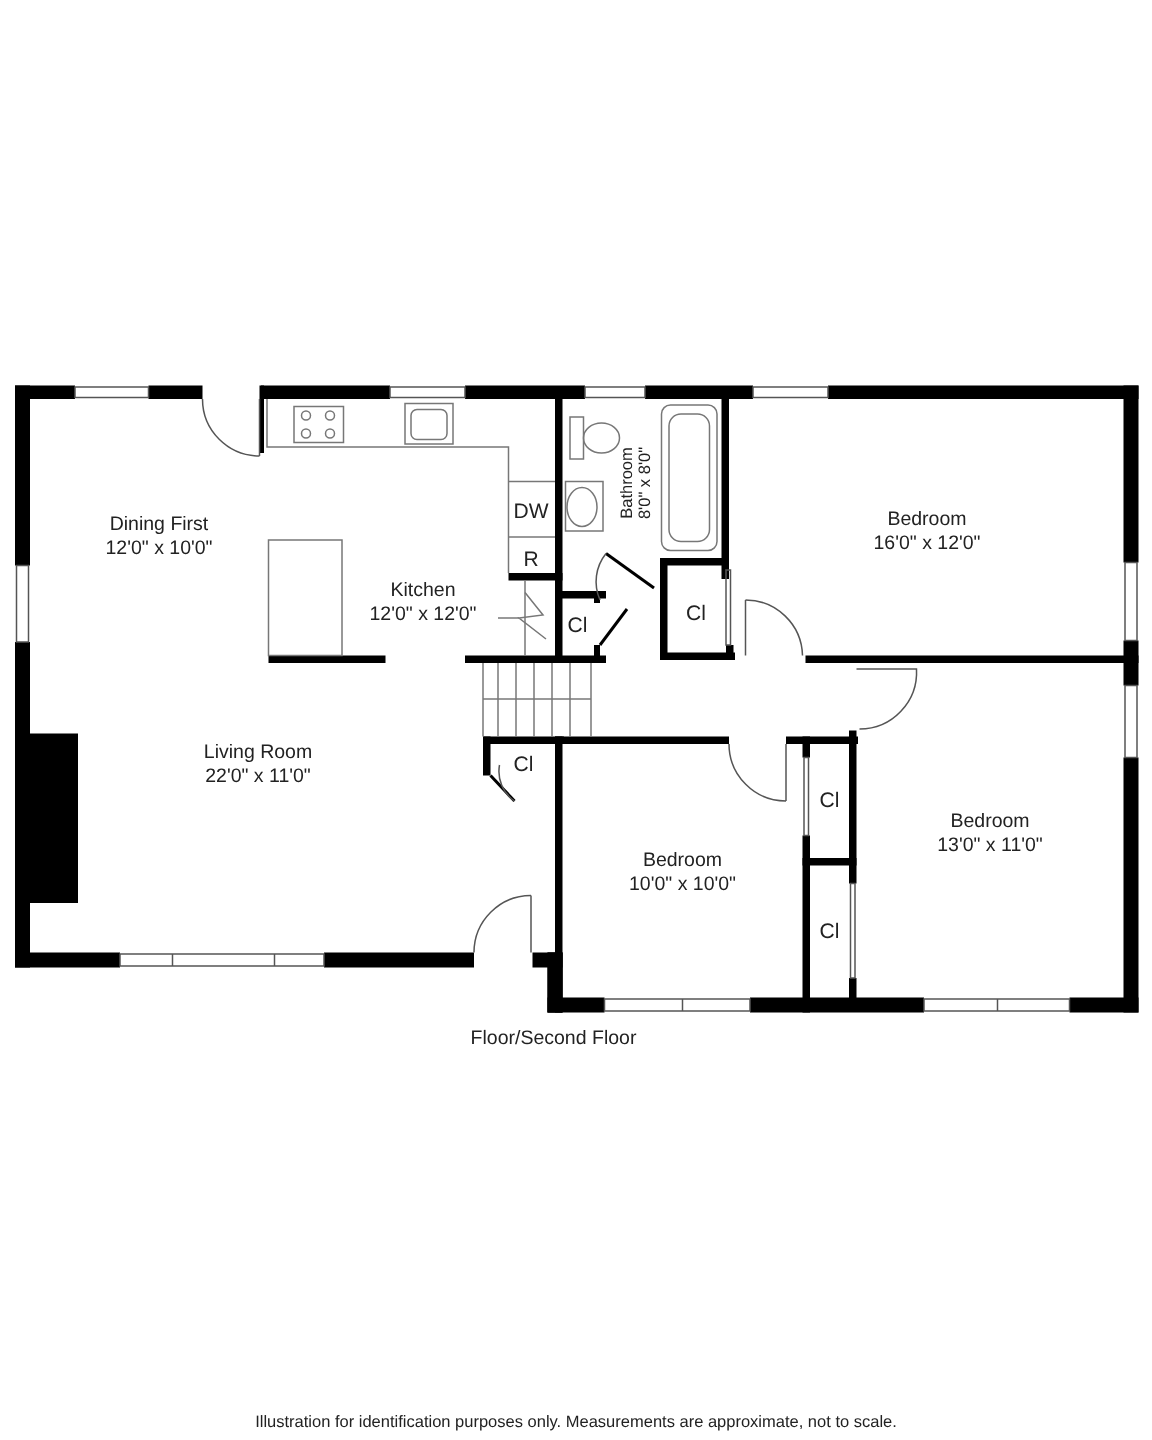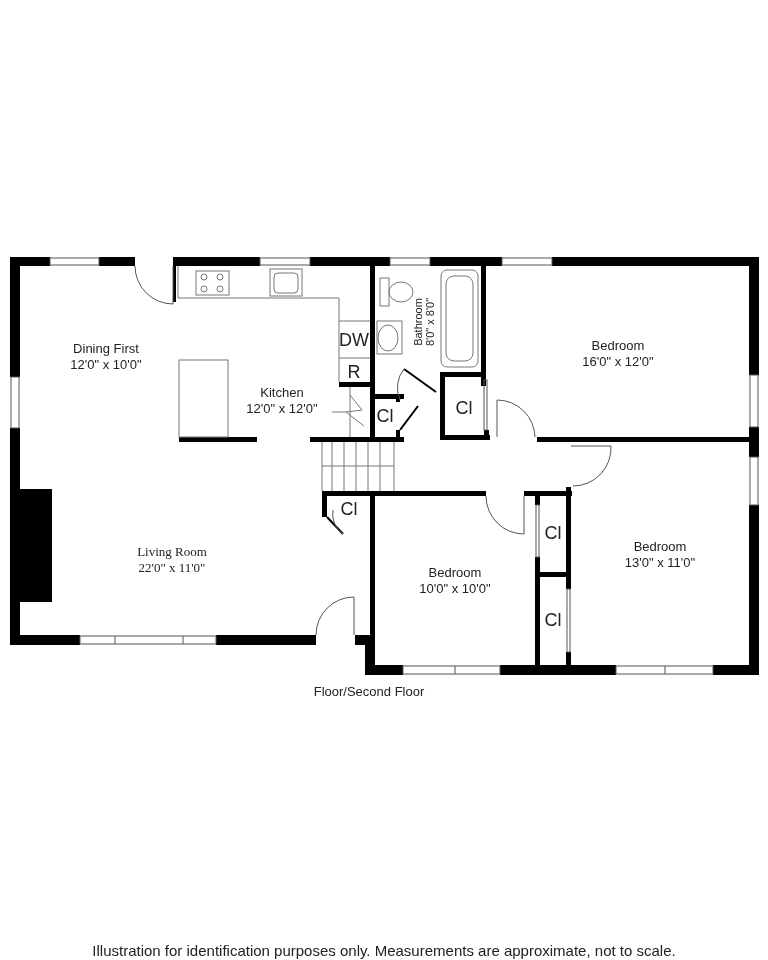--- a/index.html
+++ b/index.html
@@ -1,23 +1,23 @@
 <!DOCTYPE html>
 <html><head>
 <meta charset="utf-8">
 <style>
   html, body { margin: 0; padding: 0; background: #ffffff; }
   body { width: 768px; height: 960px; position: relative; overflow: hidden; font-family: "Liberation Sans", sans-serif; color: #222; }
   #plan { position: absolute; left: 0; top: 0; width: 768px; height: 960px; }
   .lbl { position: absolute; text-align: center; font-size: 13px; line-height: 16px; color: #222; white-space: nowrap; transform: translateX(-50%); }
   .lbl .n, .lbl .d { display: block; }
-  .small { font-size: 18px; }
+  .small { font-size: 14px; }
   #bath-label { position: absolute; left: 424px; top: 322px; transform: translate(-50%, -50%) rotate(-90deg); font-size: 11px; line-height: 12px; text-align: center; white-space: nowrap; }
   #floor-name { position: absolute; left: 369px; top: 684px; transform: translateX(-50%); font-size: 13px; white-space: nowrap; }
-  #disclaimer { position: absolute; left: 384px; top: 942px; transform: translateX(-50%); font-size: 15px; white-space: nowrap; }
+  #disclaimer { position: absolute; left: 384px; top: 942px; transform: translateX(-50%); font-size: 11px; white-space: nowrap; }
 </style>
 </head>
 <body>
 
 <svg id="plan" viewBox="0 0 768 960" xmlns="http://www.w3.org/2000/svg">
   <g fill="#000">
 
     <rect x="10" y="257" width="40" height="9"></rect>
     <rect x="99" y="257" width="36" height="9"></rect>
     <rect x="174" y="257" width="86" height="9"></rect>
@@ -149,21 +149,21 @@
 </svg>
 
 <div class="lbl" style="left:106px; top:341px;">
   <span class="n">Dining First</span>
   <span class="d">12'0" x 10'0"</span>
 </div>
 <div class="lbl" style="left:282px; top:353px;margin-top:32px;">
   <span class="n">Kitchen</span>
   <span class="d">12'0" x 12'0"</span>
 </div>
-<div class="lbl" style="left:172px; top:544px;font-family:Liberation Serif, serif;">
+<div class="lbl" style="left:172px; top:493px;">
   <span class="n">Living Room</span>
   <span class="d">22'0" x 11'0"</span>
 </div>
 <div id="bath-label">
   <span class="n" style="display:block">Bathroom</span>
   <span class="d" style="display:block">8'0" x 8'0"</span>
 </div>
 <div class="lbl" style="left:618px; top:338px;">
   <span class="n">Bedroom</span>
   <span class="d">16'0" x 12'0"</span>

